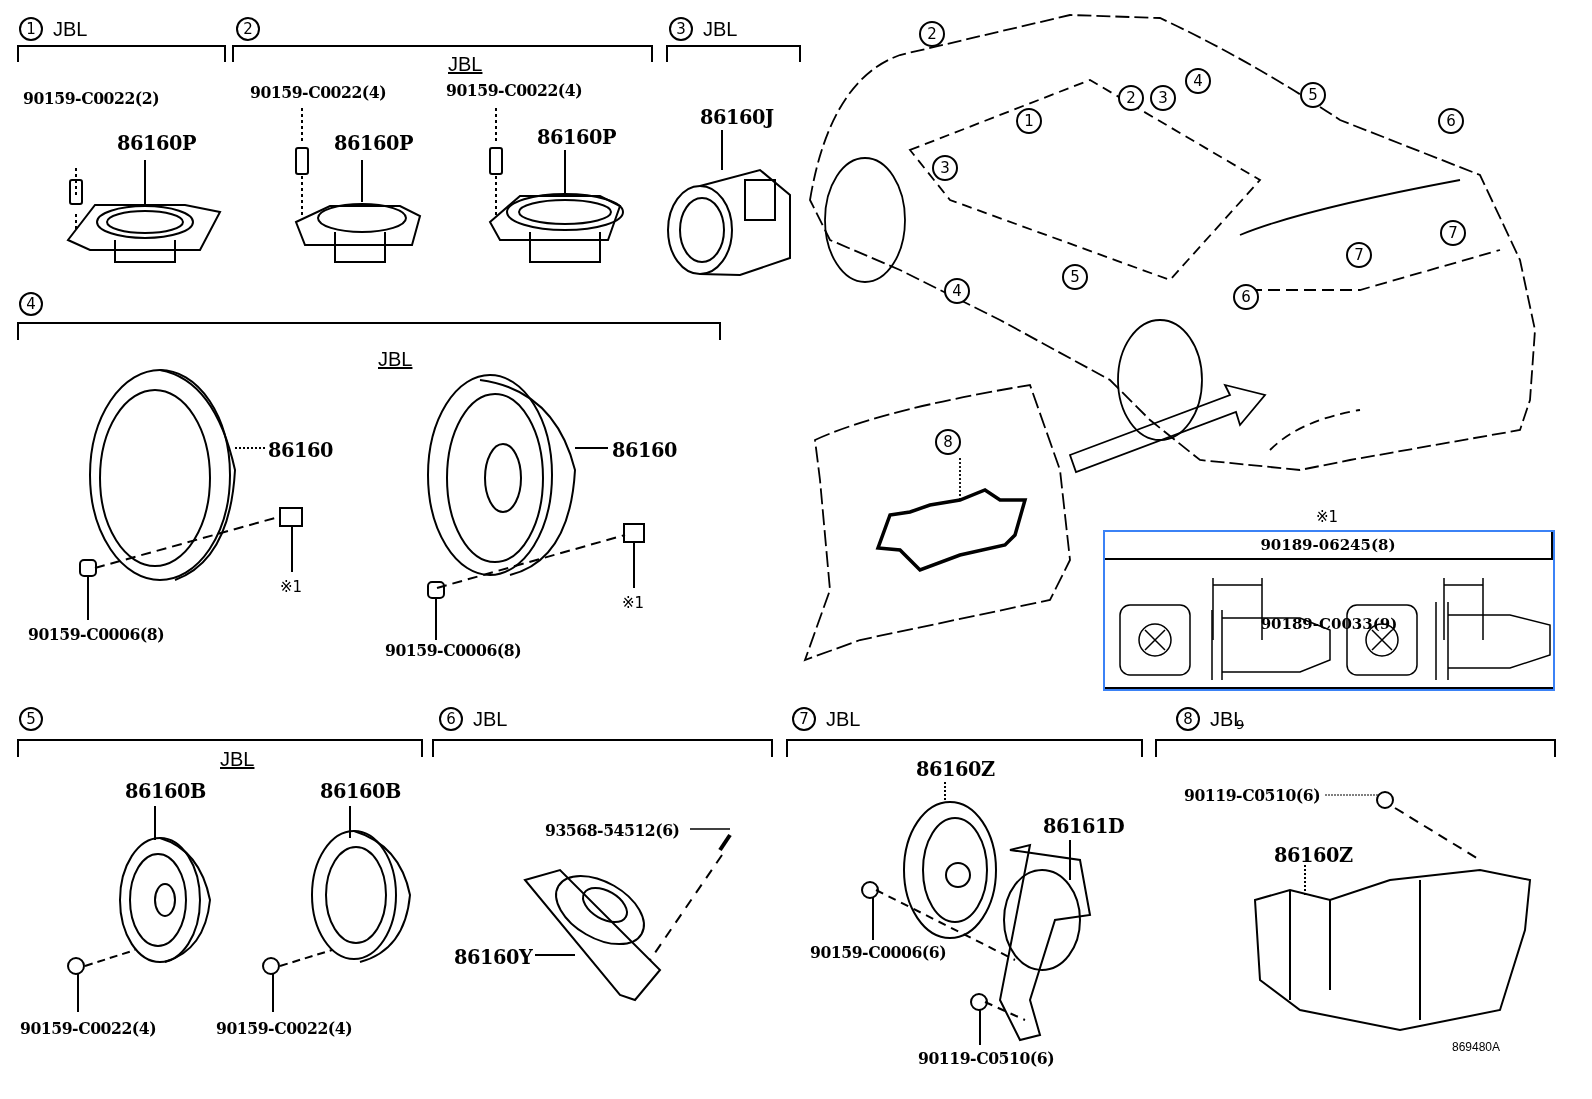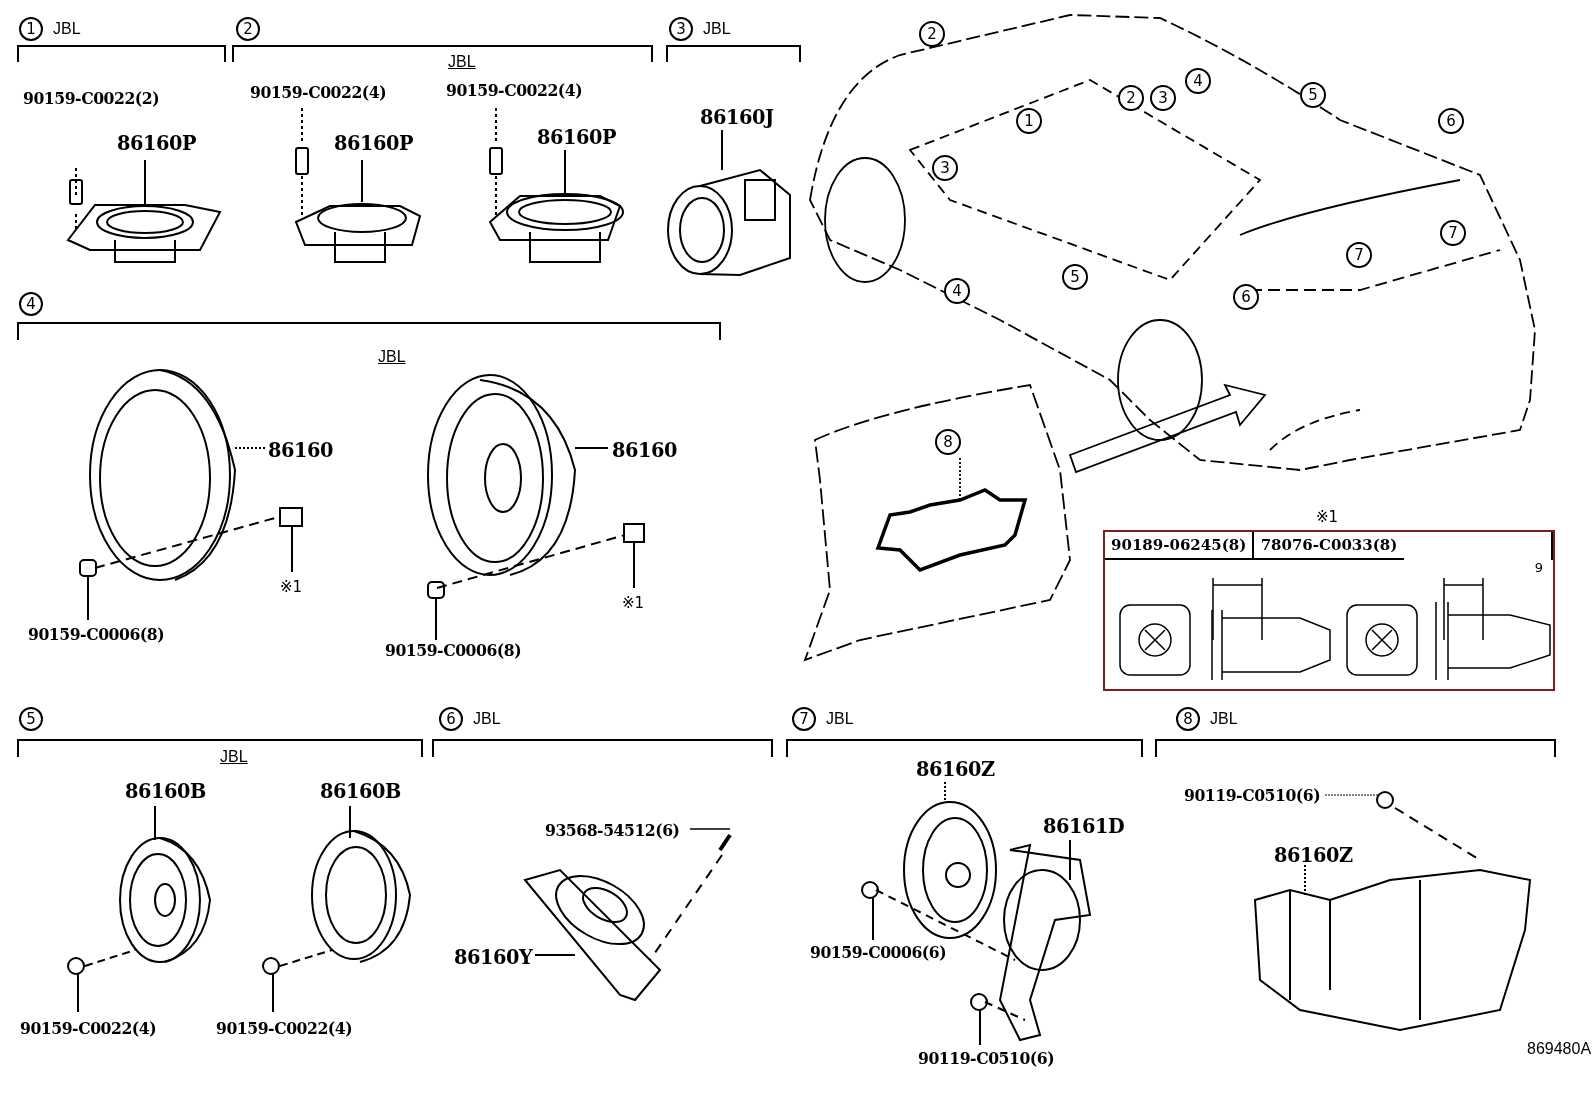--- a/index.html
+++ b/index.html
@@ -7,35 +7,35 @@
          font-family:"DejaVu Serif", serif; color:#000; }
   .canvas { position:absolute; left:0; top:0; width:1592px; height:1099px; }
   svg.draw { position:absolute; left:0; top:0; }
   .pn { position:absolute; font-family:"DejaVu Serif", serif; font-weight:bold; font-size:17px;
         letter-spacing:-0.5px; white-space:nowrap; transform:scaleX(0.92); transform-origin:left top; }
   .pn.big { font-size:21px; }
   .sec { position:absolute; display:flex; align-items:center; gap:10px; }
   .circ { width:24px; height:24px; border:2px solid #000; border-radius:50%; box-sizing:border-box;
           display:flex; align-items:center; justify-content:center;
           font-family:"DejaVu Sans", sans-serif; font-size:15px; background:#fff; }
-  .brand { font-family:"Liberation Sans", sans-serif; font-size:16px; }
+  .brand { font-family:"Liberation Sans", sans-serif; font-size:20px; }
   .brand.u { text-decoration:underline; position:absolute; }
   .callout { position:absolute; width:26px; height:26px; border:2px solid #000; border-radius:50%;
              box-sizing:border-box; display:flex; align-items:center; justify-content:center;
              font-family:"DejaVu Sans", sans-serif; font-size:15px; background:#fff; }
   .note { position:absolute; font-family:"DejaVu Sans", sans-serif; font-size:15px; }
   .clip-table { position:absolute; left:1103px; top:530px; width:452px; height:161px;
-                border:2px solid #7f1d1d; box-sizing:border-box; display:grid;
-                grid-template-columns:1fr 1fr 1fr; grid-template-rows:28px 1fr; }
+                border:2px solid #3b82f6; box-sizing:border-box; display:grid;
+                grid-template-columns:1fr; grid-template-rows:28px 1fr; }
   .clip-table .hd { border-bottom:2px solid #000; display:flex; align-items:center; justify-content:center;
                     font-family:"DejaVu Serif", serif; font-weight:bold; font-size:15px; }
   .clip-table .hd.l, .clip-table .cell.l { border-right:2px solid #000; }
   .clip-table .cell { position:relative; }
   .dim { position:absolute; font-family:"DejaVu Sans", sans-serif; font-size:13px; }
-  .ref { position:absolute; left:1527px; top:1040px; font-family:"Liberation Sans", sans-serif; font-size:16px; }
+  .ref { position:absolute; left:1452px; top:1040px; font-family:"Liberation Sans", sans-serif; font-size:12px; }
 </style>
 </head>
 <body>
 
 <div class="canvas">
 
   <svg class="draw" width="1592" height="1099" fill="none" stroke="#000" stroke-width="2">
 
     <g>
       <path d="M18 62 V46 H225 V62"></path>
@@ -272,20 +272,20 @@
   <div class="callout" style="left:1062px;top:264px;">5</div>
   <div class="callout" style="left:1438px;top:108px;">6</div>
   <div class="callout" style="left:1233px;top:284px;">6</div>
   <div class="callout" style="left:1346px;top:242px;">7</div>
   <div class="callout" style="left:1440px;top:220px;">7</div>
   <div class="callout" style="left:935px;top:429px;">8</div>
 
   <span class="note" style="left:1316px;top:508px;">※1</span>
   <div class="clip-table">
     <div class="hd l">90189-06245(8)</div>
-    <div class="hd">78076-C0033(8)</div>
+    <div class="hd">90189-C0033(9)</div>
     <div class="cell l">
       <span class="dim" style="left:131px;top:28px;">9</span>
     </div>
   </div>
 
   <span class="ref">869480A</span>
 </div>
 
 </body></html>

